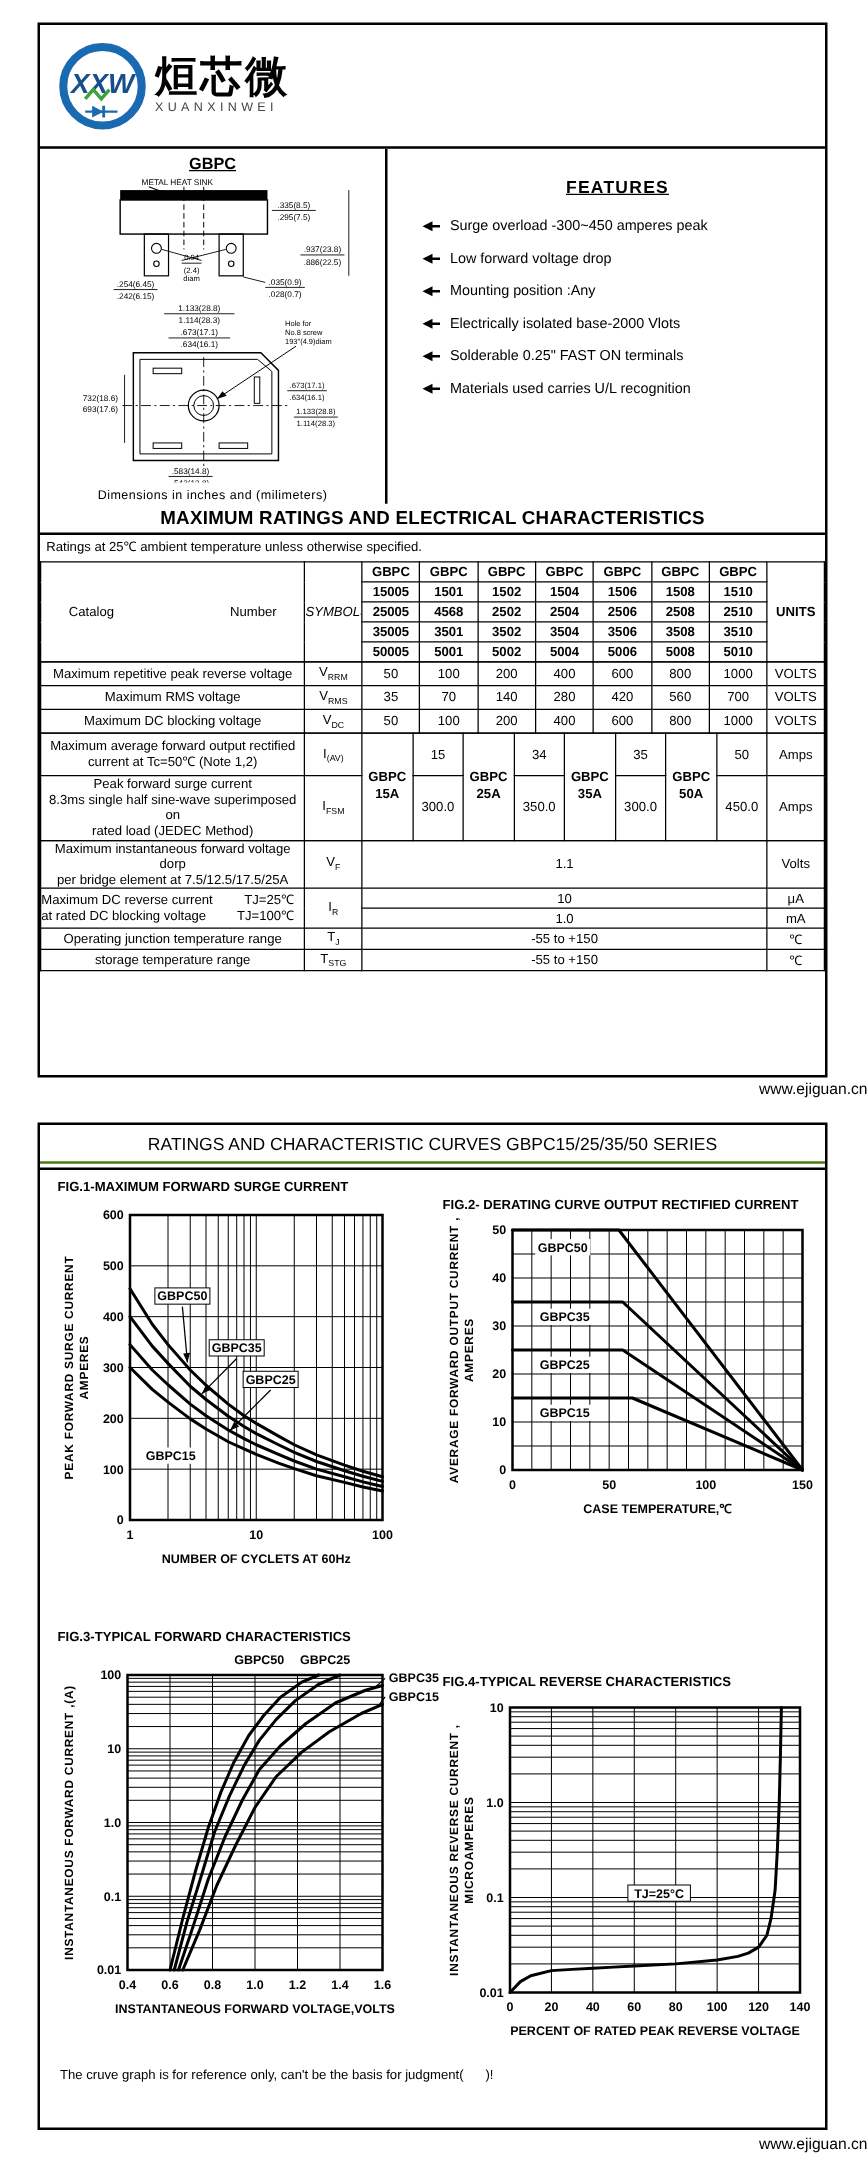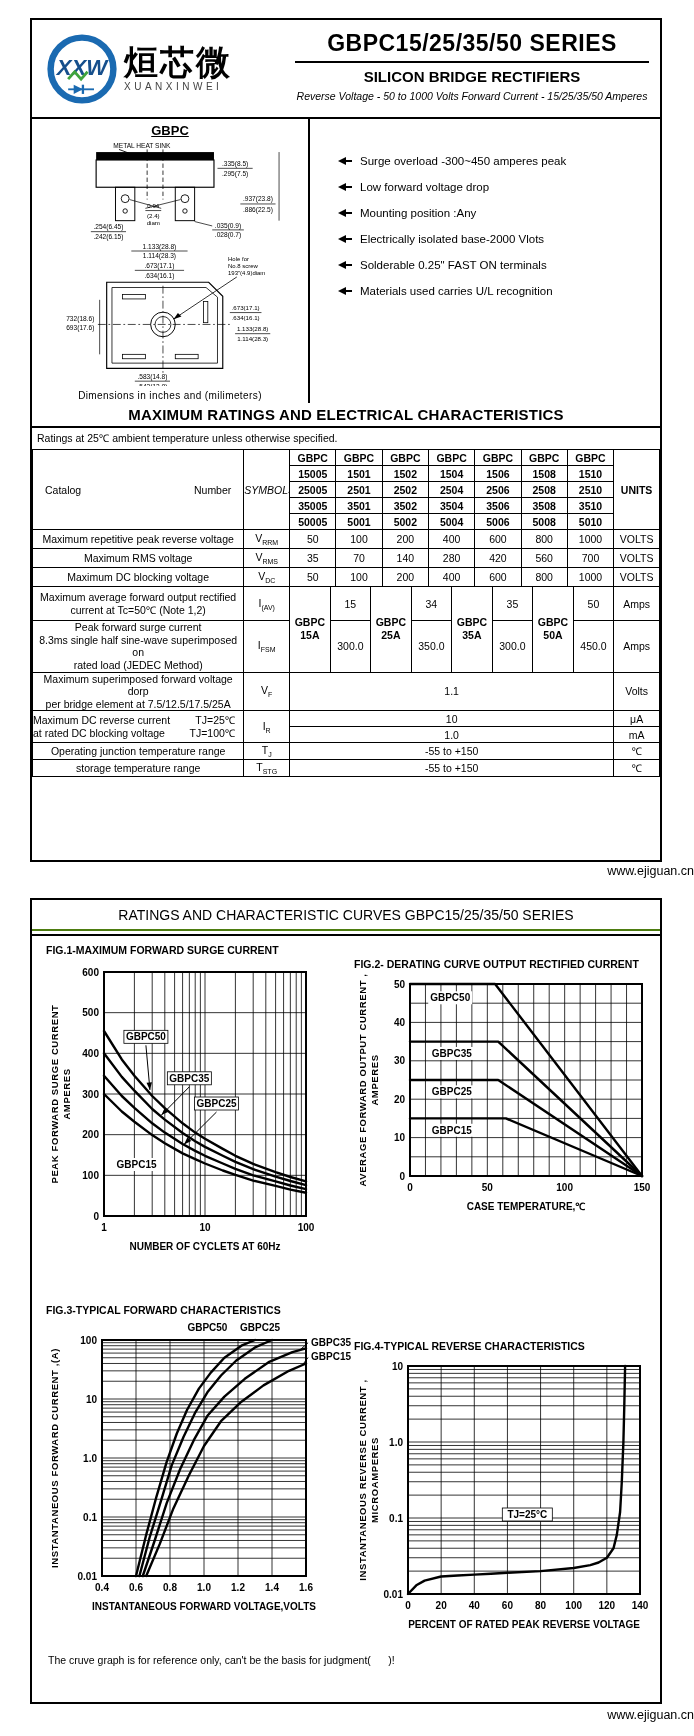--- a/index.html
+++ b/index.html
@@ -36,21 +36,21 @@
 
   
   .bar{border-bottom:2px solid #000;text-align:center;font-size:15px;font-weight:bold;
        padding:3px 0;letter-spacing:.2px;}
   .notes{font-size:10.5px;padding:3px 5px 5px;line-height:1.35;}
   table.tb{width:100%;border-collapse:collapse;table-layout:fixed;margin-top:-1px;}
   table.tb td{border:1px solid #000;text-align:center;vertical-align:middle;
               font-size:10.5px;padding:0;overflow:hidden;}
   td.param{text-align:left;padding:1px 3px;font-size:10.3px;line-height:1.2;}
   .cat-cell{font-size:17px;}
-  .cat-flex{display:flex;justify-content:space-between;padding:0 12px;}
+  .cat-flex{display:flex;justify-content:space-between;padding:0 22px;}
   .sym-head{font-style:italic;font-size:8.5px;}
   .units-head{font-weight:bold;font-size:10px;}
   .brand{font-weight:bold;font-size:8.5px;}
   .catnum{font-weight:bold;font-size:8.5px;}
   td.sym{font-size:10.5px;}
   td.sym sub{font-size:7px;}
   .glabel{font-weight:bold;font-size:9.5px;line-height:1.25;}
   .prow{display:flex;justify-content:space-between;padding-right:8px;}
   .h16{height:16px;} .h19{height:19px;} .h34{height:34px;} .h48{height:48px;}
   .h30{height:30px;} .h15{height:16px;} .h17{height:17px;}
@@ -83,26 +83,20 @@
           <text x="39" y="45" text-anchor="middle" font-size="24" font-weight="bold" font-style="italic" fill="#164f8c">XXW</text>
           <polyline points="24,50 31,42 38,50 45,42" fill="none" stroke="#3fa33c" stroke-width="3"></polyline>
           <polygon points="30,56 30,66 40,61" fill="#1a6ab1"></polygon>
           <line x1="40" y1="56" x2="40" y2="66" stroke="#1a6ab1" stroke-width="2.5"></line>
           <line x1="24" y1="61" x2="52" y2="61" stroke="#1a6ab1" stroke-width="2"></line>
         </svg>
         <div>
           <div class="logo-zh">烜芯微</div>
           <div class="logo-en">XUANXINWEI</div>
         </div>
-      </div>
-      <div class="title-block">
-        <div class="big-title">GBPC15/25/35/50 SERIES</div>
-        <div class="t-rule"></div>
-        <div class="sub-title">SILICON BRIDGE RECTIFIERS</div>
-        <div class="tagline">Reverse Voltage - 50 to 1000 Volts    Forward Current -  15/25/35/50 Amperes</div>
       </div>
     </div>
 
     <div class="content-row">
       <div class="pkg-col">
         <div class="pkg-name">GBPC</div>
         <svg width="234" height="248" viewBox="0 0 264 282">
 
           <text class="dim" x="100" y="11" text-anchor="middle">METAL HEAT SINK</text>
           <line x1="74" y1="13" x2="90" y2="19" stroke="#000" stroke-width="1"></line>
@@ -170,20 +164,21 @@
           <text class="dims" x="226" y="220" text-anchor="middle">1.133(28.8)</text>
           <line x1="206" y1="222.5" x2="246" y2="222.5" stroke="#000" stroke-width="0.8"></line>
           <text class="dims" x="226" y="231" text-anchor="middle">1.114(28.3)</text>
           <text class="dim" x="112" y="274" text-anchor="middle">.583(14.8)</text>
           <line x1="92" y1="276.5" x2="132" y2="276.5" stroke="#000" stroke-width="0.8"></line>
           <text class="dim" x="112" y="281" text-anchor="middle" transform="translate(0,4)">.543(13.8)</text>
         </svg>
         <div class="pkg-caption">Dimensions in inches and (milimeters)</div>
       </div>
       <div class="feat-col">
+        <div class="feat-title">FEATURES</div>
         <div class="fitem">
             <span class="abul"></span>
             <span>Surge overload -300~450 amperes peak</span>
           </div>
         <div class="fitem">
             <span class="abul"></span>
             <span>Low forward voltage drop</span>
           </div>
         <div class="fitem">
             <span class="abul"></span>
@@ -244,21 +239,21 @@
         <td class="catnum">15005</td>
         <td class="catnum">1501</td>
         <td class="catnum">1502</td>
         <td class="catnum">1504</td>
         <td class="catnum">1506</td>
         <td class="catnum">1508</td>
         <td class="catnum">1510</td>
       </tr>
       <tr class="h16">
         <td class="catnum">25005</td>
-        <td class="catnum">2501</td>
+        <td class="catnum">4568</td>
         <td class="catnum">2502</td>
         <td class="catnum">2504</td>
         <td class="catnum">2506</td>
         <td class="catnum">2508</td>
         <td class="catnum">2510</td>
       </tr>
       <tr class="h16">
         <td class="catnum">35005</td>
         <td class="catnum">3501</td>
         <td class="catnum">3502</td>
@@ -394,21 +389,21 @@
     <table class="tb">
       <colgroup>
           <col style="width:33.7%">
           <col style="width:7.3%">
           <col style="width:51.7%">
           <col style="width:7.3%">
         </colgroup>
       <tbody>
           <tr class="h30">
         <td class="param">
-          <div>Maximum superimposed forward voltage dorp</div>
+          <div>Maximum instantaneous forward voltage dorp</div>
               <div>per bridge element at 7.5/12.5/17.5/25A</div>
         </td>
         <td class="sym"><span>V</span><sub>F</sub></td>
         <td>1.1</td>
         <td>Volts</td>
       </tr>
       <tr class="h15">
         <td rowspan="2" class="param">
           <div class="prow">
                 <span>Maximum DC reverse current</span>

